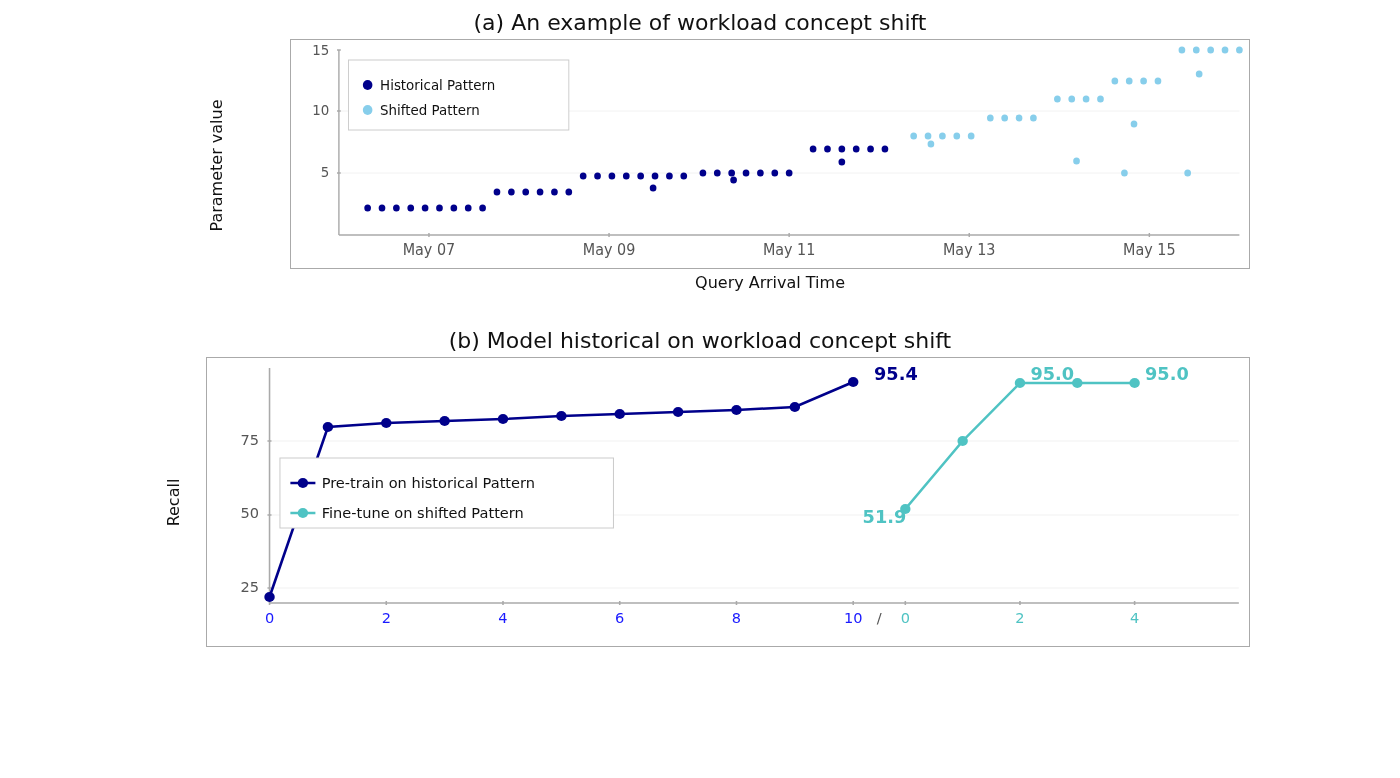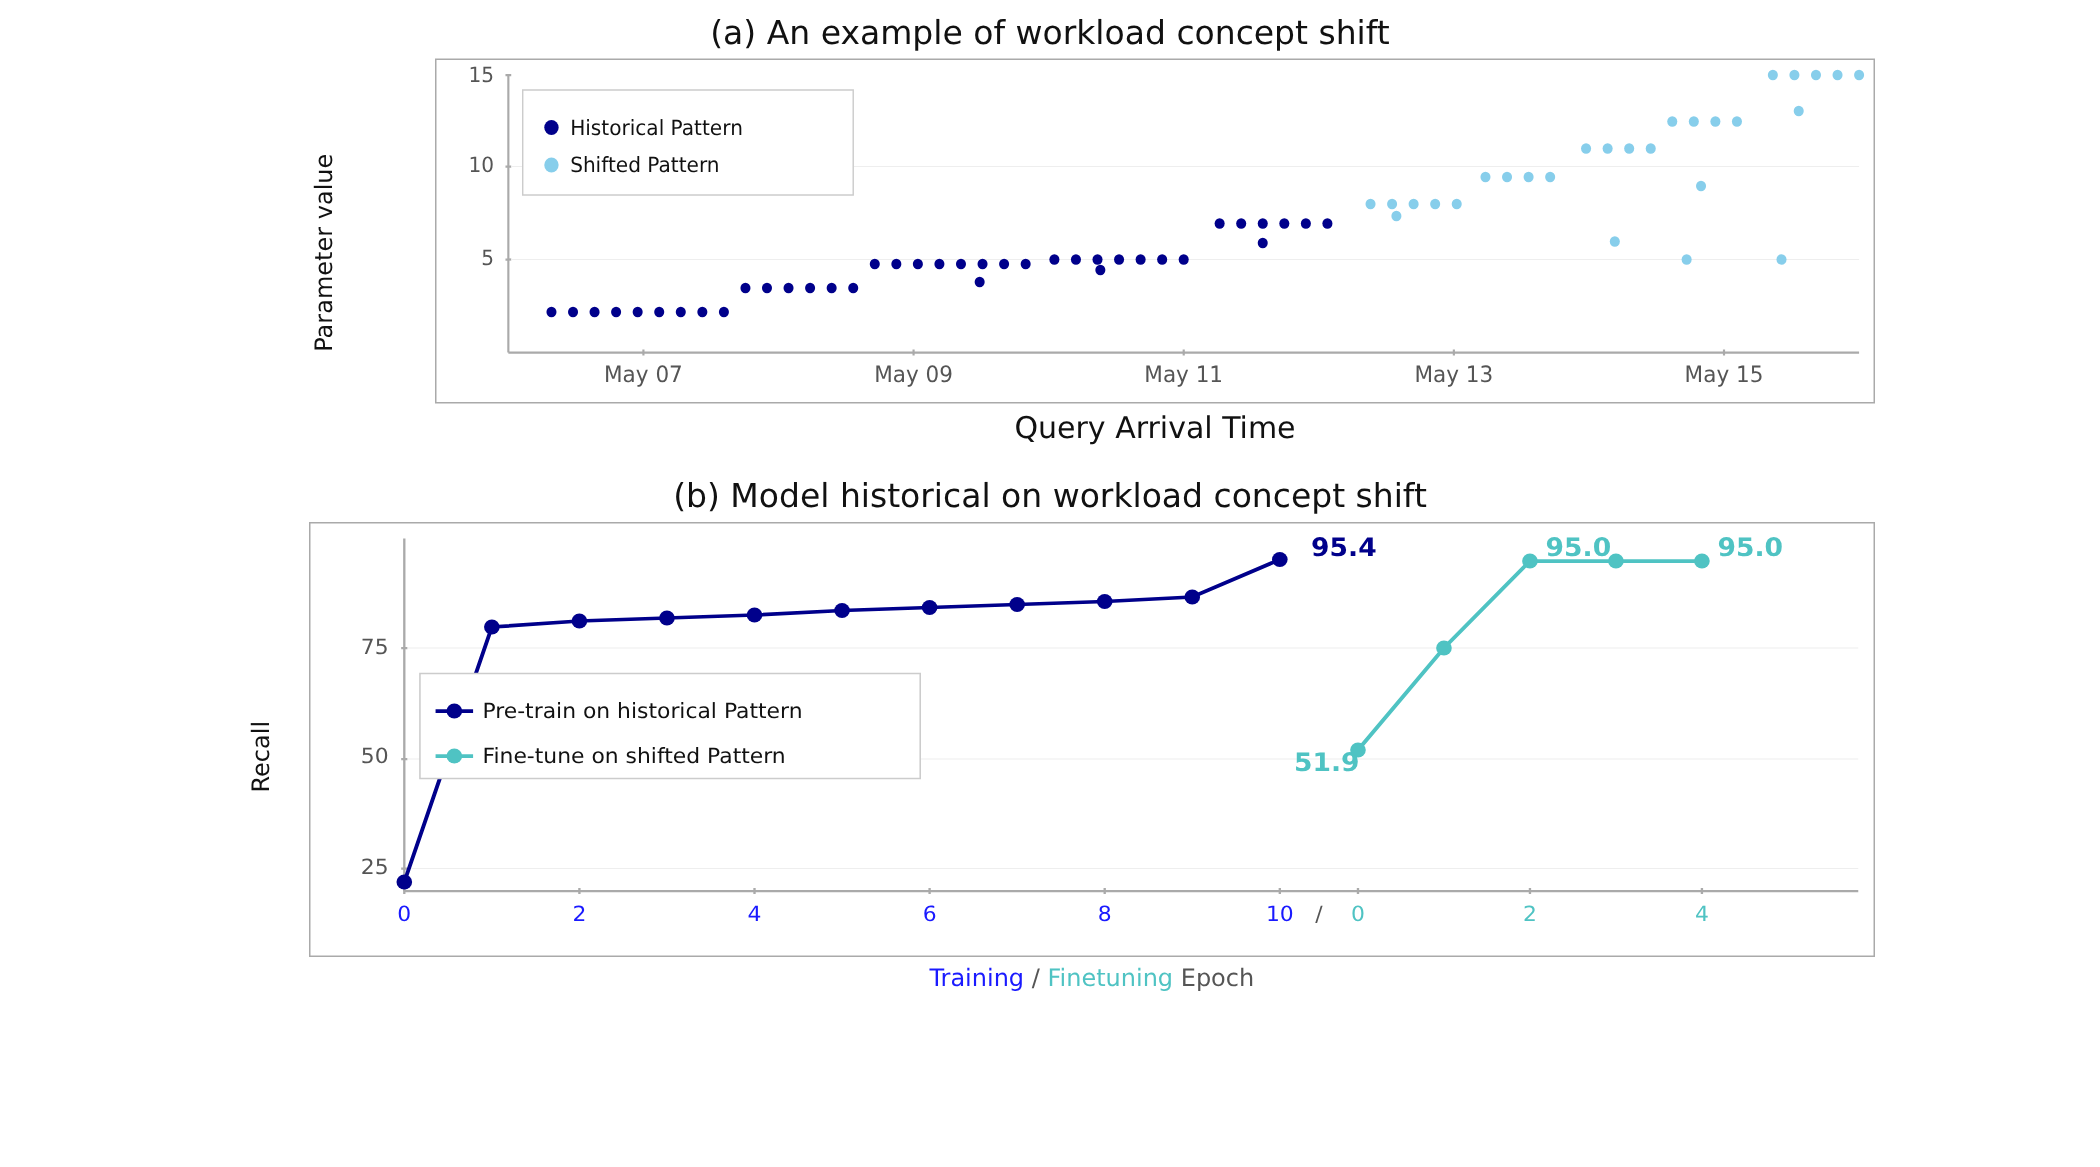--- a/index.html
+++ b/index.html
@@ -16,21 +16,21 @@
       display: flex;
       flex-direction: column;
       align-items: center;
       padding: 10px 40px;
     }
     .chart-wrapper {
       width: 100%;
       max-width: 1100px;
       display: flex;
       flex-direction: column;
-      gap: 12px;
+      gap: 26px;
     }
     .chart-section {
       position: relative;
       background: white;
     }
     .chart-title {
       text-align: center;
       font-size: 22px;
       font-weight: normal;
       color: #111;
@@ -50,21 +50,21 @@
       position: absolute;
       left: -50px;
       top: 50%;
       transform: translateY(-50%) rotate(-90deg);
       font-size: 16px;
       color: #111;
       white-space: nowrap;
     }
     .axis-label-x {
       text-align: center;
-      font-size: 20px;
+      font-size: 16px;
       color: #111;
       margin-top: 4px;
     }
     
     svg {
       display: block;
     }
   </style>
 </head>
 <body>
@@ -286,21 +286,18 @@
               <rect x="70" y="100" width="320" height="70" fill="white" stroke="#ccc" stroke-width="1"></rect>
               <circle cx="92" cy="125" r="5" fill="#00008B"></circle>
               <line x1="80" y1="125" x2="104" y2="125" stroke="#00008B" stroke-width="2.5"></line>
               <text x="110" y="130" font-size="14" fill="#111">Pre-train on historical Pattern</text>
               <circle cx="92" cy="155" r="5" fill="#4FC3C3"></circle>
               <line x1="80" y1="155" x2="104" y2="155" stroke="#4FC3C3" stroke-width="2.5"></line>
               <text x="110" y="160" font-size="14" fill="#111">Fine-tune on shifted Pattern</text>
             </svg>
           </div>
 
-          <div style="text-align:center; font-size:16px; margin-top:4px;">
-            <span style="color:#1a1aff;">Training</span><span style="color:#555;"> / </span><span style="color:#4FC3C3;">Finetuning</span><span style="color:#555;"> Epoch</span>
-          </div>
         </div>
       </div>
     </div>
 
   </div>
 </div>
 
 </body></html>

